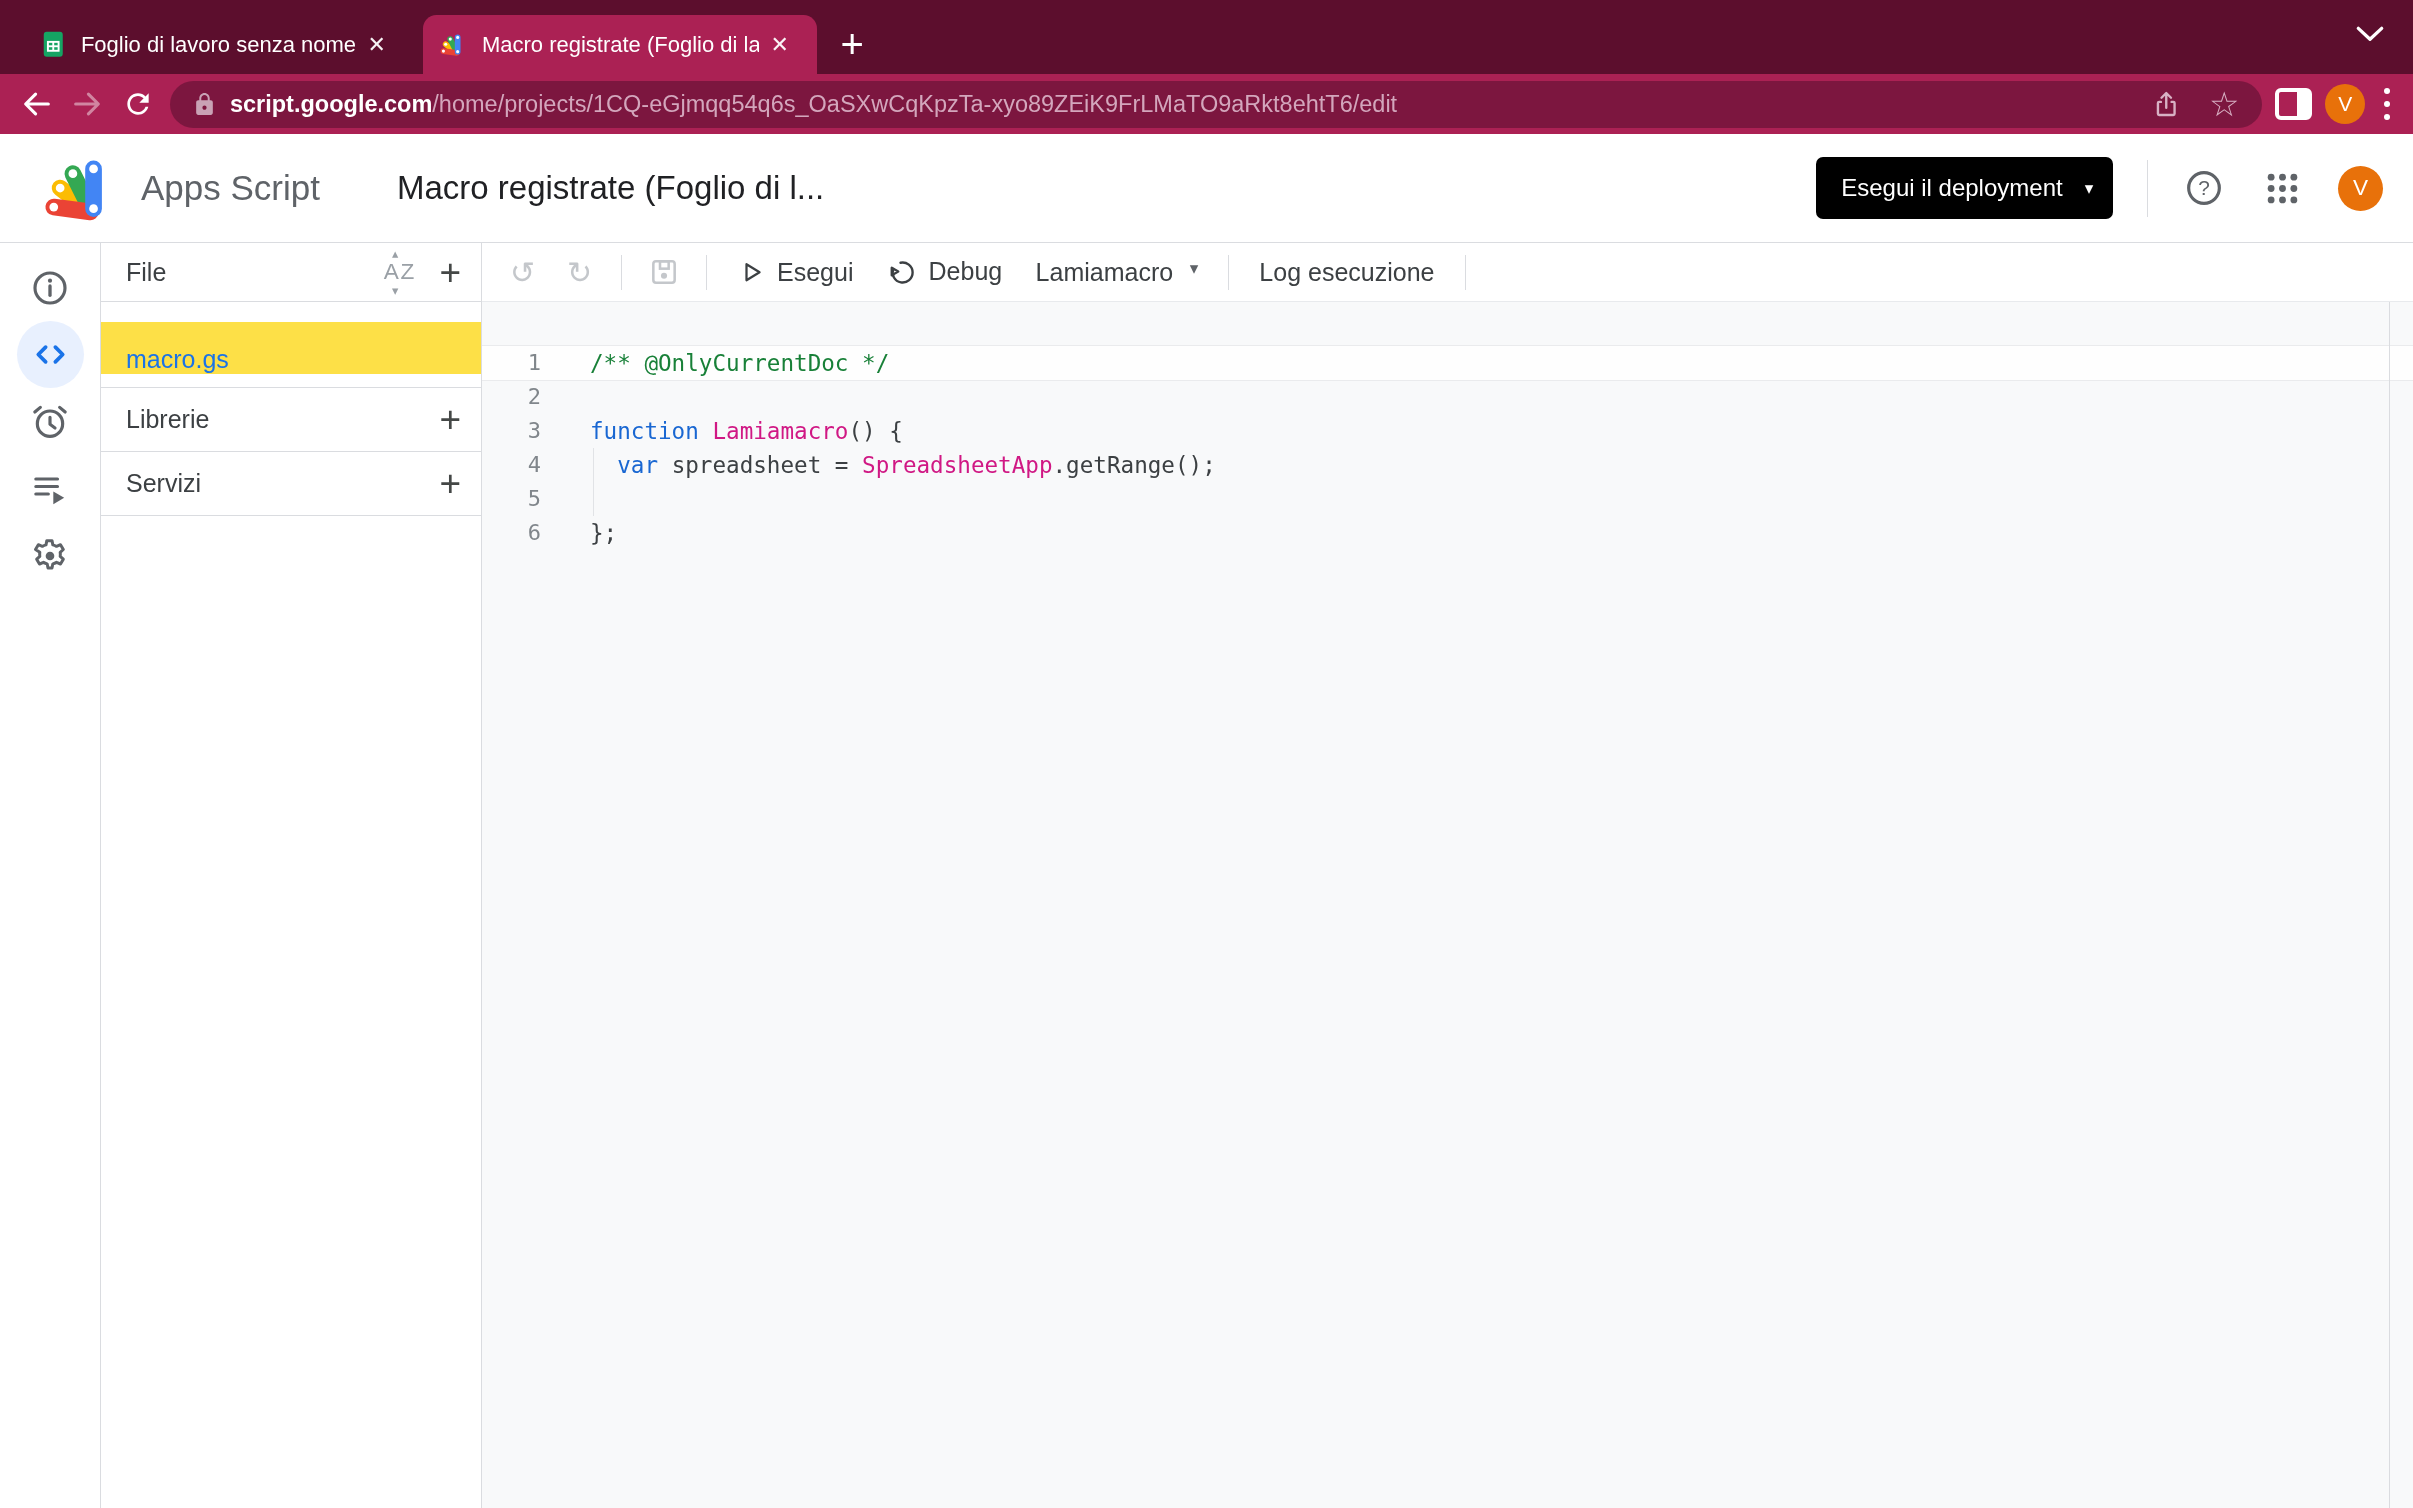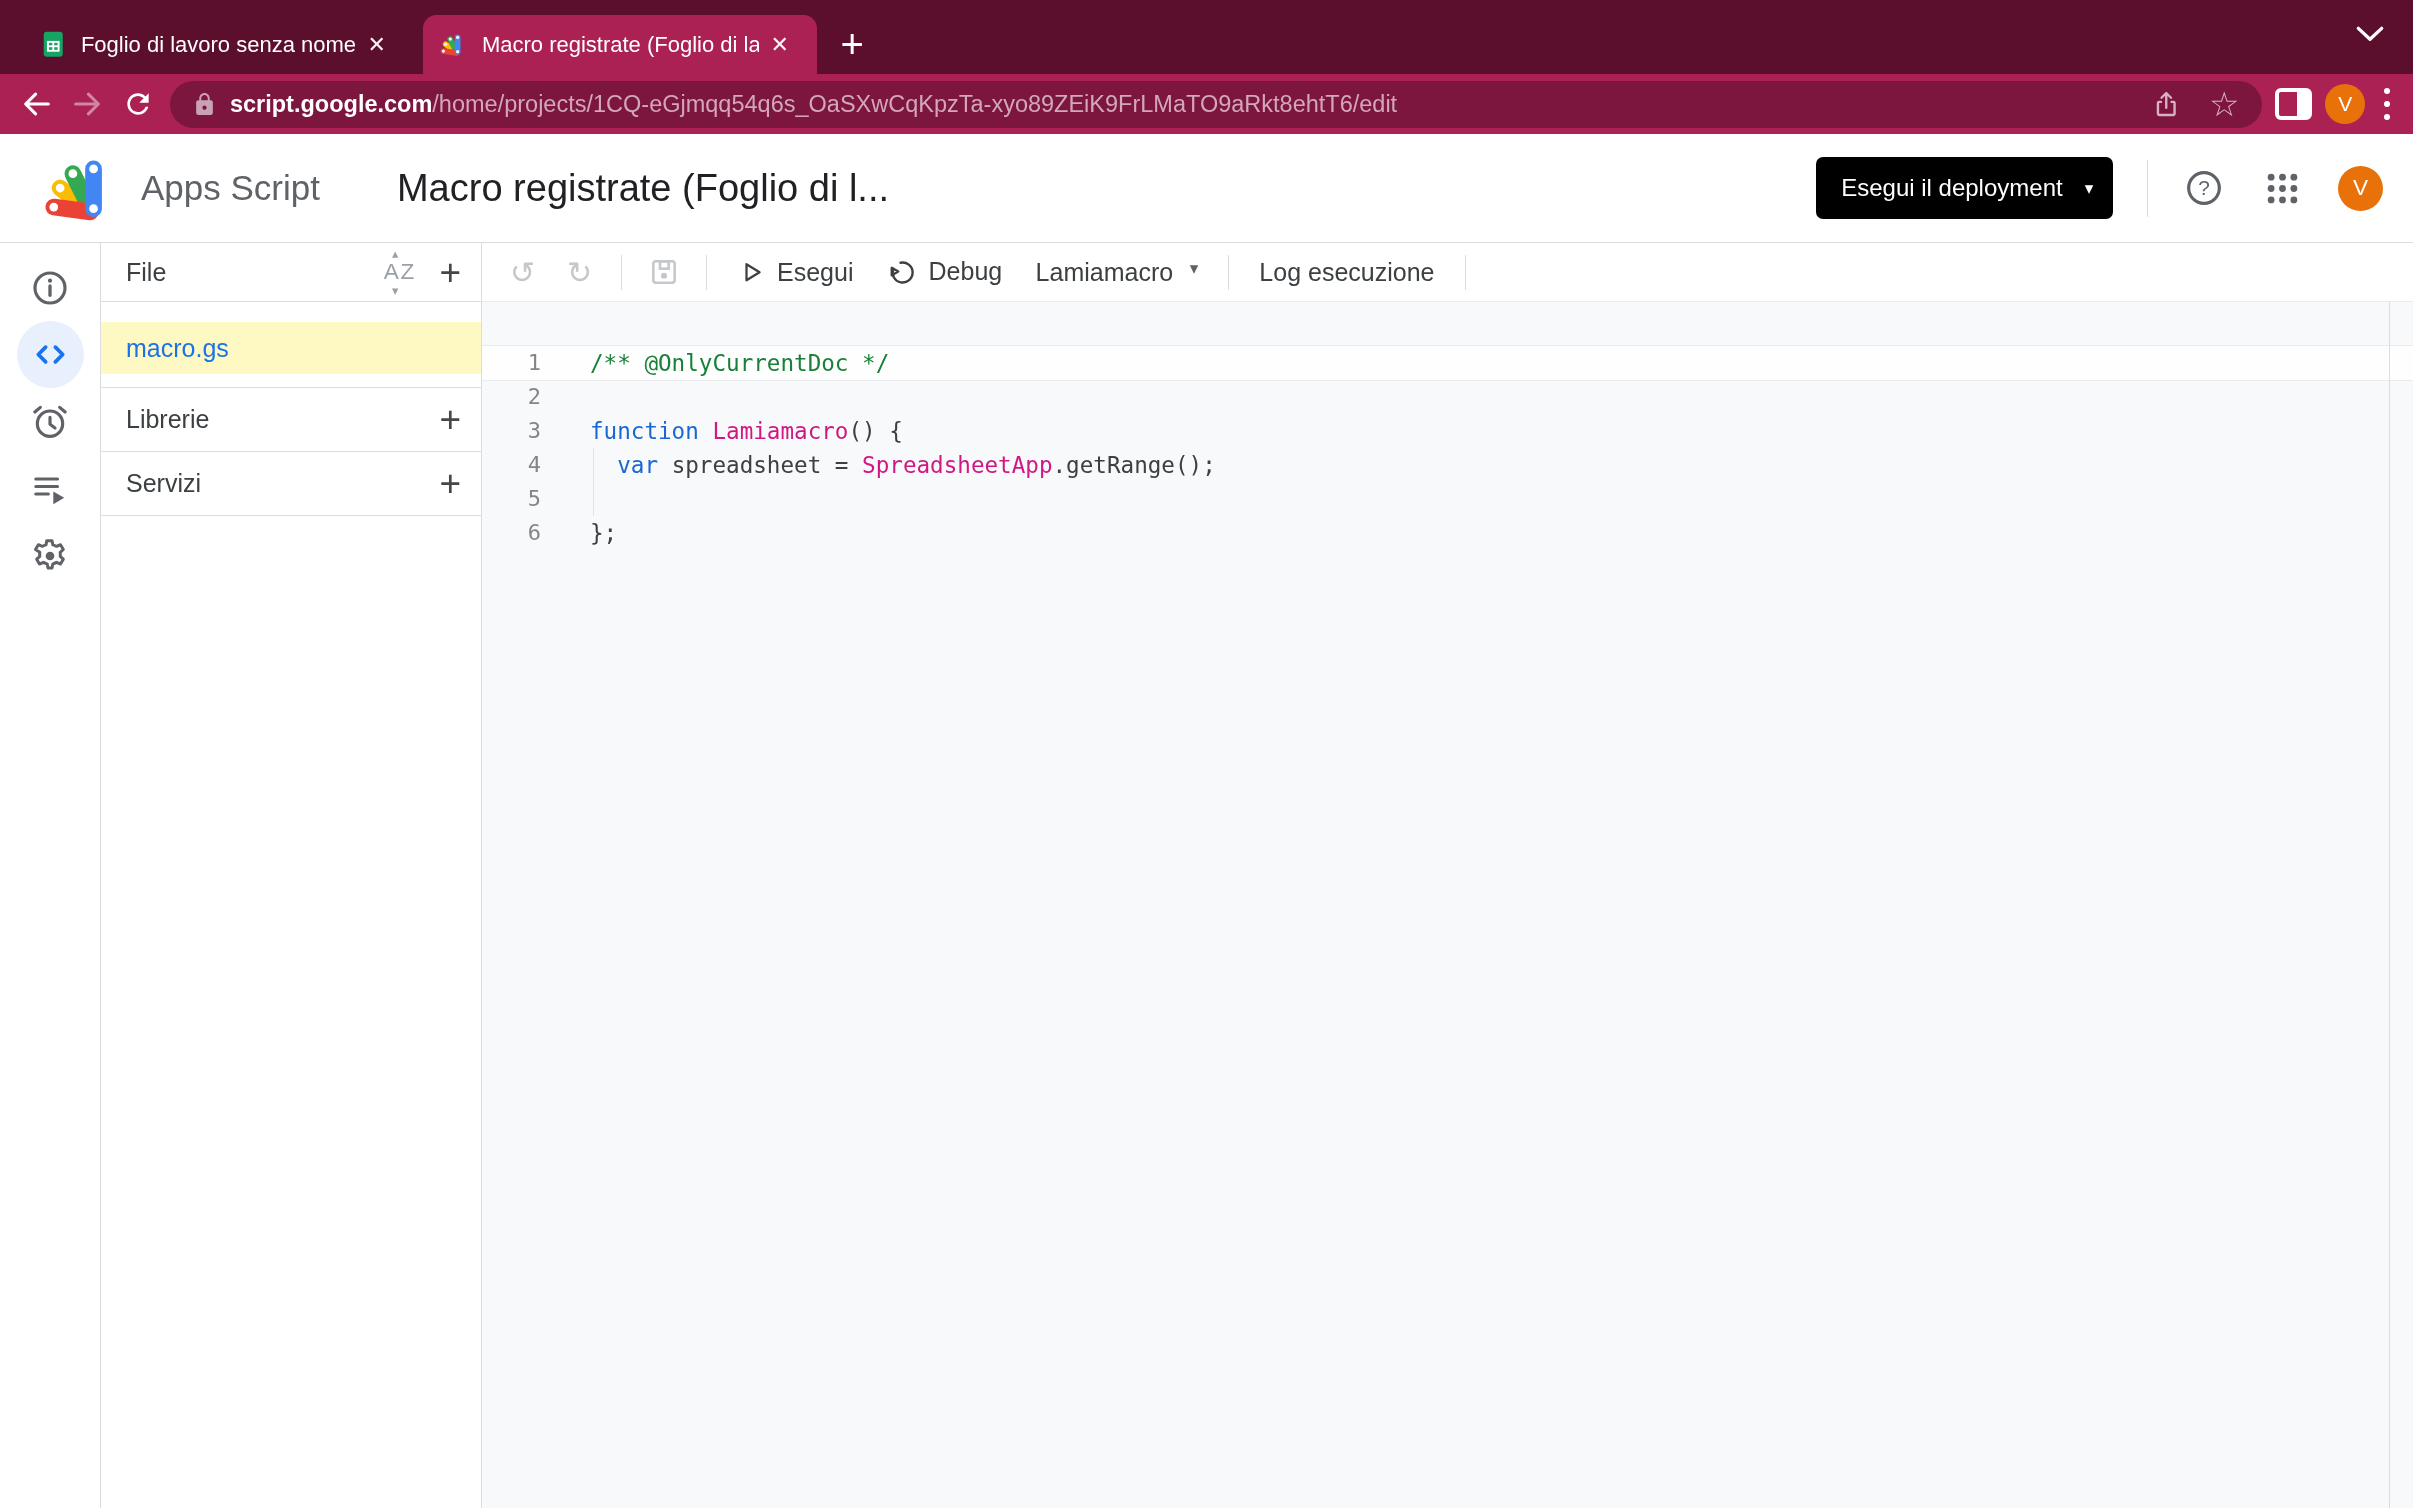--- a/index.html
+++ b/index.html
@@ -28,21 +28,21 @@
   .sidepanel-icon { width:37px; height:32px; border:4.2px solid #fff; border-radius:5.9px; position:relative; flex:none; }
   .sidepanel-icon::after { content:""; position:absolute; right:-0.8px; top:-0.8px; width:11.7px; height:25px; background:#fff; }
   .browser-avatar { width:40px; height:40px; border-radius:50%; background:var(--br-avatar,#E8710A); color:#fff; font-size:21px; display:flex; align-items:center; justify-content:center; flex:none; }
   .kebab { display:flex; flex-direction:column; gap:6.7px; padding:0 5px; }
   .kebab i { width:5.9px; height:5.9px; border-radius:50%; background:#fff; }
 
   
   .app-header { height:109px; background:#fff; border-bottom:0.8px solid #dadce0; display:flex; align-items:center; padding:0 30px 0 42px; }
   .brand { display:flex; align-items:center; gap:15px; }
   .brand-name { font-size:35px; color:#5f6368; }
-  .project-title { font-size:38px; color:#202124; margin-left:77px; white-space:nowrap; }
+  .project-title { font-size:33px; color:#202124; margin-left:77px; white-space:nowrap; }
   .header-right { margin-left:auto; display:flex; align-items:center; gap:34px; }
   .deploy-btn { height:62px; background:#000000; border:none; border-radius:7px; color:#fff; font-size:24px; font-family:inherit; display:flex; align-items:center; gap:22px; padding:0 20px 0 25px; }
   .deploy-caret { font-size:17px; }
   .vdivider { width:0.8px; height:57px; background:#dadce0; }
   .hicon { width:44px; height:44px; display:flex; align-items:center; justify-content:center; }
   .header-avatar { width:45px; height:45px; border-radius:50%; background:var(--br-avatar,#E8710A); color:#fff; font-size:22.6px; display:flex; align-items:center; justify-content:center; }
 
   
   .workspace { display:flex; height:1265px; }
   .rail { width:101px; border-right:0.8px solid #dadce0; padding-top:11px; display:flex; flex-direction:column; align-items:center; flex:none; }
@@ -52,21 +52,21 @@
   .file-panel { width:381px; border-right:0.8px solid #dadce0; background:#fff; flex:none; display:flex; flex-direction:column; }
   .panel-header { height:59px; border-bottom:0.8px solid #dadce0; display:flex; align-items:center; padding:0 20px 0 25px; }
   .panel-title { font-size:25px; color:#3c4043; }
   .panel-actions { margin-left:auto; display:flex; align-items:center; gap:18.4px; }
   .sort-icon { position:relative; color:#9aa0a6; font-size:22.6px; letter-spacing:1.7px; padding:0 5px; }
   .sort-icon .s-up { position:absolute; top:-12.6px; left:13.4px; font-size:12.6px; }
   .sort-icon .s-dn { position:absolute; bottom:-12.6px; left:13.4px; font-size:12.6px; }
   .plus-btn { font-size:37px; font-weight:300; color:#444746; line-height:37px; }
   .file-list { padding:20px 0 13.4px; border-bottom:0.8px solid #dadce0; }
   .file-item { height:52px; display:flex; align-items:center; padding:0 25px; font-size:25px; }
-  .file-item.selected { background:#fef9c3; color:#1a73e8; }
+  .file-item.selected { background:#fde047; color:#1a73e8;align-items:flex-end; }
   .section-row { height:64px; border-bottom:0.8px solid #dadce0; display:flex; align-items:center; padding:0 20px 0 25px; font-size:25px; color:#3c4043;justify-content:flex-end; }
   .section-row .plus-btn { margin-left:auto; }
 
   
   .editor { flex:1; min-width:0; display:flex; flex-direction:column; background:#f8f9fa; }
   .code-toolbar { height:59px; background:#fff; border-bottom:0.8px solid #e8eaed; display:flex; align-items:center; padding:0 22px; gap:20px; flex:none; }
   .tb-icon { width:37px; height:37px; display:flex; align-items:center; justify-content:center; font-size:30px; }
   .tb-icon.disabled { color:#c4c7cb; }
   .tb-divider { width:0.8px; height:35px; background:#dadce0; margin:0 3.4px; }
   .tb-btn { display:flex; align-items:flex-start; gap:11.7px; font-size:25px; color:#3c4043; padding:0 6.7px; background:none; border:none; font-family:inherit; }

